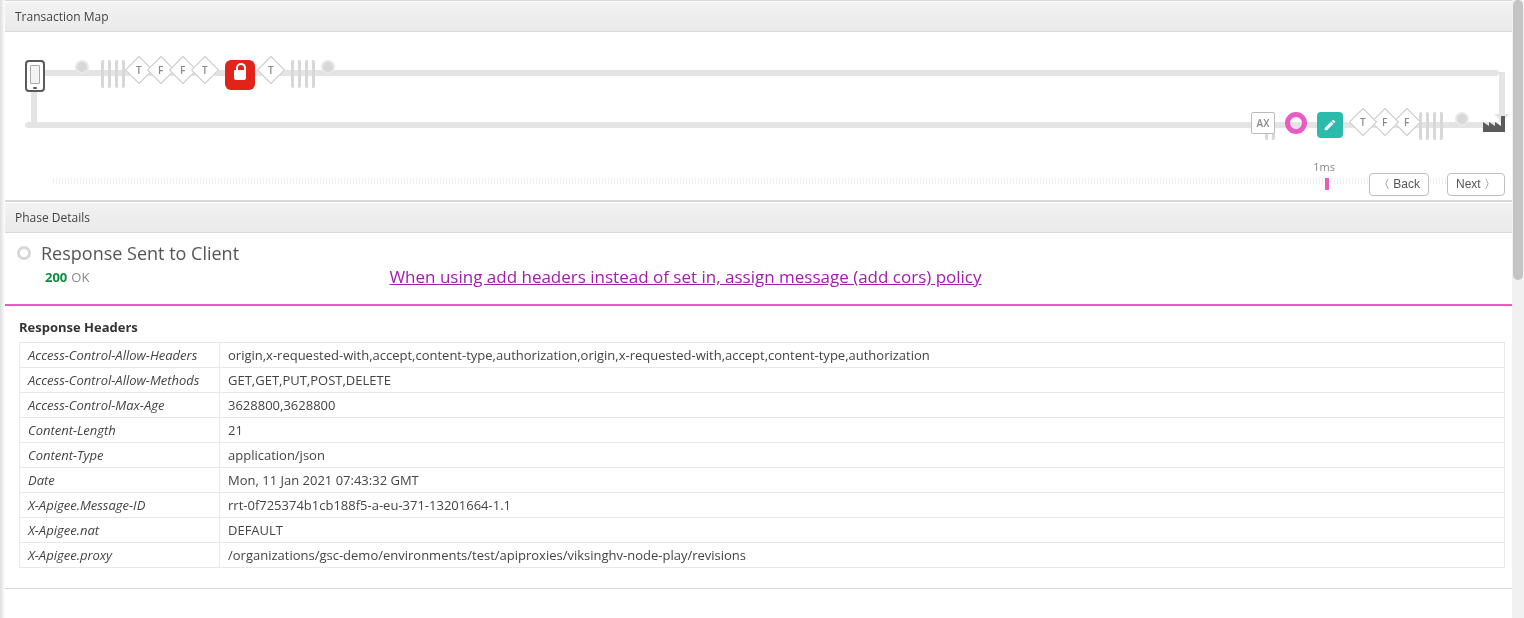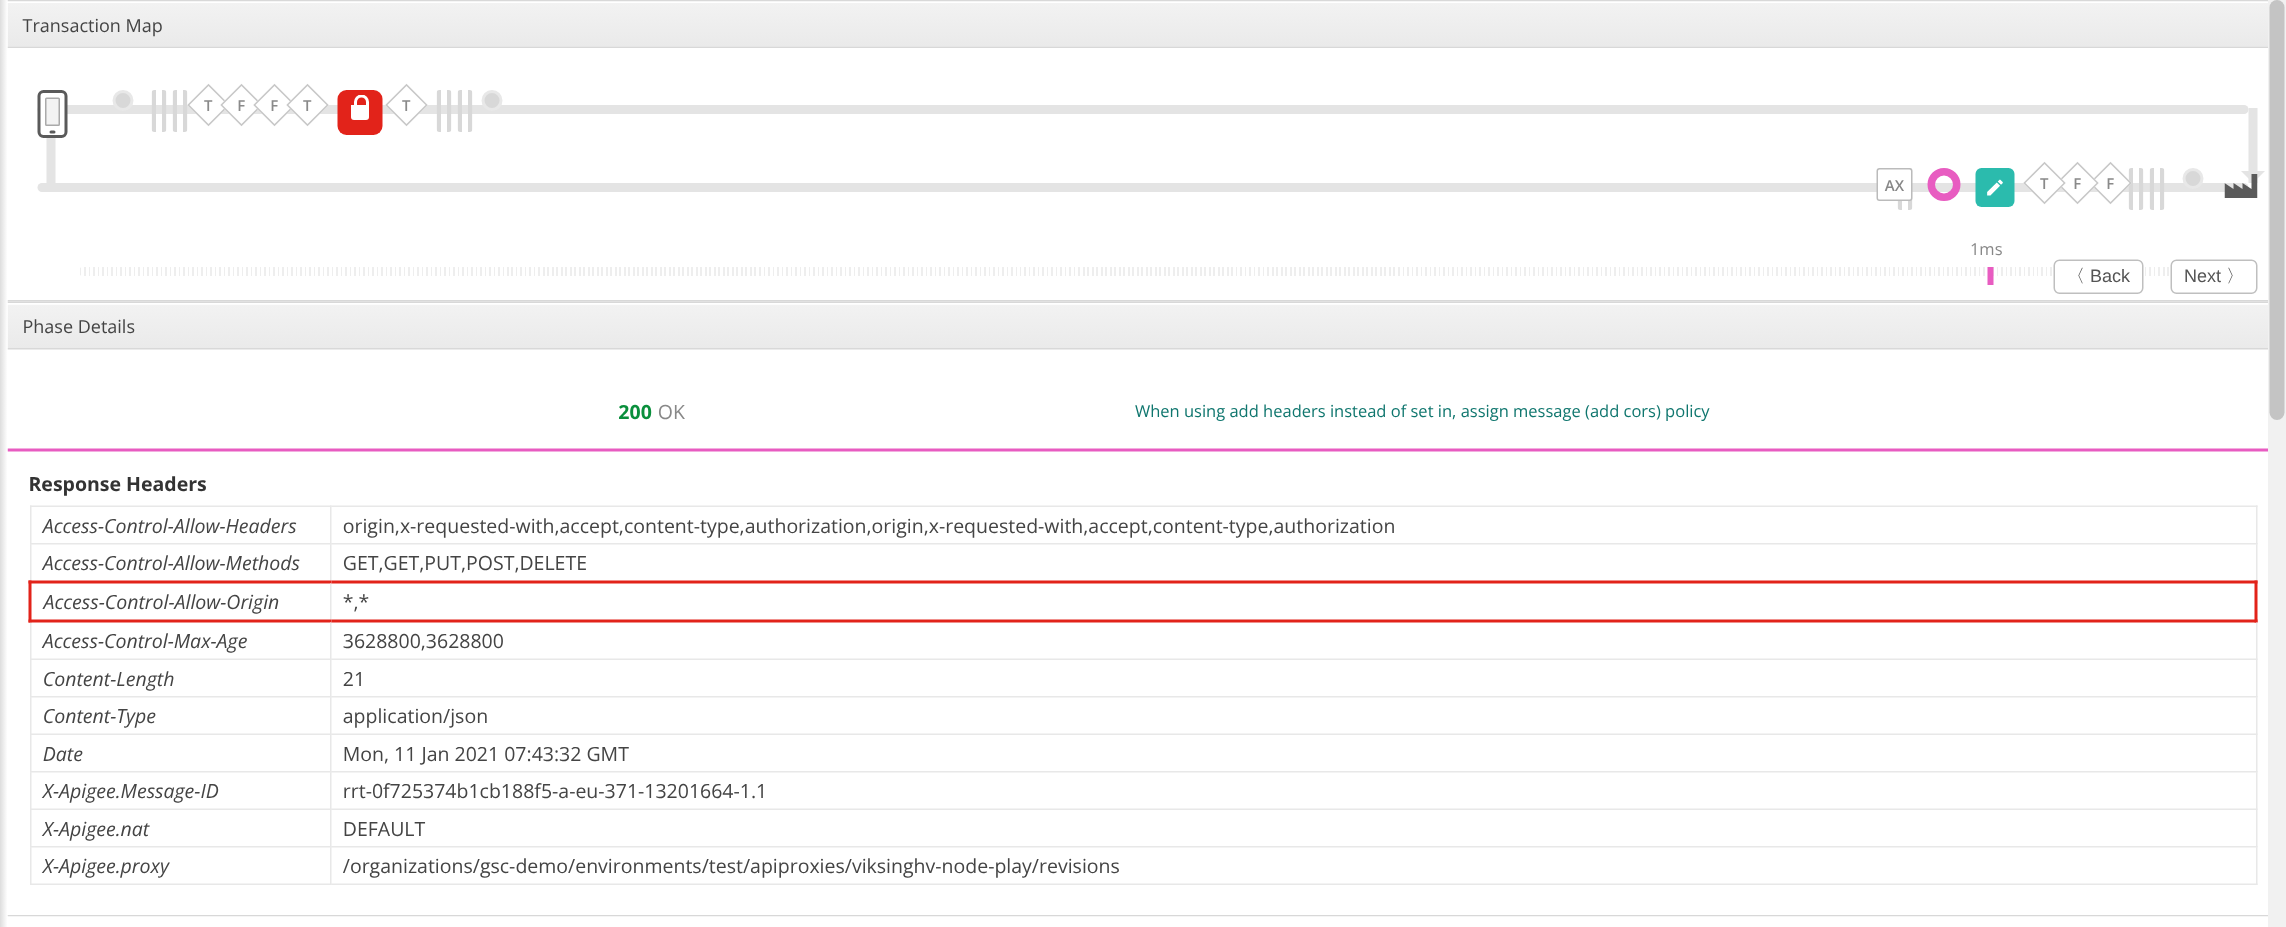--- a/index.html
+++ b/index.html
@@ -120,24 +120,24 @@
   .nav-btns{position:absolute;right:14px;bottom:4px;display:flex;gap:18px;}
   .btn{
     border:1px solid #bfbfbf;background:#fff;border-radius:4px;
     padding:2px 8px;font-size:12px;color:#555;cursor:pointer;
   }
   
   .pd-body{padding:8px 12px 10px 12px;}
   .pd-title-row{display:flex;align-items:center;gap:10px;}
   .pd-dot{width:14px;height:14px;border:3px solid #d8d8d8;border-radius:50%;}
   .pd-title{font-size:18px;color:#555;font-weight:400;}
-  .pd-status-row{display:flex;align-items:center;margin-top:24px;padding-left:28px;justify-content:center;}
+  .pd-status-row{display:flex;align-items:center;margin-top:0;padding-left:28px;}
   .code{color:#0a8f3c;font-weight:700;margin-right:4px;}
   .ok{color:#888;}
-  .warn{color:#0f766e;font-size:11px;margin-left:300px;}
+  .warn{color:#a21caf;font-size:17px;margin-left:300px;text-decoration:underline;}
   .pink-line{height:0;border-top:2px solid #e85cc1;margin-top:6px;}
   
   .rh{padding:12px 14px 20px 14px;}
   .rh h4{margin:0 0 6px 0;font-size:13px;}
   table{border-collapse:collapse;width:100%;}
   td{border:1px solid #e8e8e8;padding:3px 8px;font-size:13px;color:#444;background:#fff;}
   td.k{width:200px;font-style:italic;}
   tr.hl td{border:2px solid #e2231a;}
   tr.hl td.k{border-right:1px solid #e8e8e8;}
   tr.hl td.v{border-left:1px solid #e8e8e8;}
@@ -263,44 +263,44 @@
     <div class="nav-btns">
       <button class="btn">〈 Back</button>
       <button class="btn">Next 〉</button>
     </div>
   </div>
 </div>
 
 <div class="panel">
   <div class="panel-header">Phase Details</div>
   <div class="pd-body">
+    <div class="pd-title-row">
+      <div class="pd-dot"></div>
+      <div class="pd-title">Response Sent to Client</div>
+    </div>
     <div class="pd-status-row">
       <span class="code">200</span>
       <span class="ok">OK</span>
       <span class="warn">When using add headers instead of set in, assign message (add cors) policy</span>
     </div>
   </div>
   <div class="pink-line"></div>
 
   <div class="rh">
     <h4>Response Headers</h4>
     <table>
       <tbody id="rh-body">
           <tr>
             <td class="k">Access-Control-Allow-Headers</td>
             <td class="v">origin,x-requested-with,accept,content-type,authorization,origin,x-requested-with,accept,content-type,authorization</td>
           </tr>
           <tr>
             <td class="k">Access-Control-Allow-Methods</td>
             <td class="v">GET,GET,PUT,POST,DELETE</td>
           </tr>
-          <tr class="hl">
-            <td class="k">Access-Control-Allow-Origin</td>
-            <td class="v">*,*</td>
-          </tr>
           <tr>
             <td class="k">Access-Control-Max-Age</td>
             <td class="v">3628800,3628800</td>
           </tr>
           <tr>
             <td class="k">Content-Length</td>
             <td class="v">21</td>
           </tr>
           <tr>
             <td class="k">Content-Type</td>

